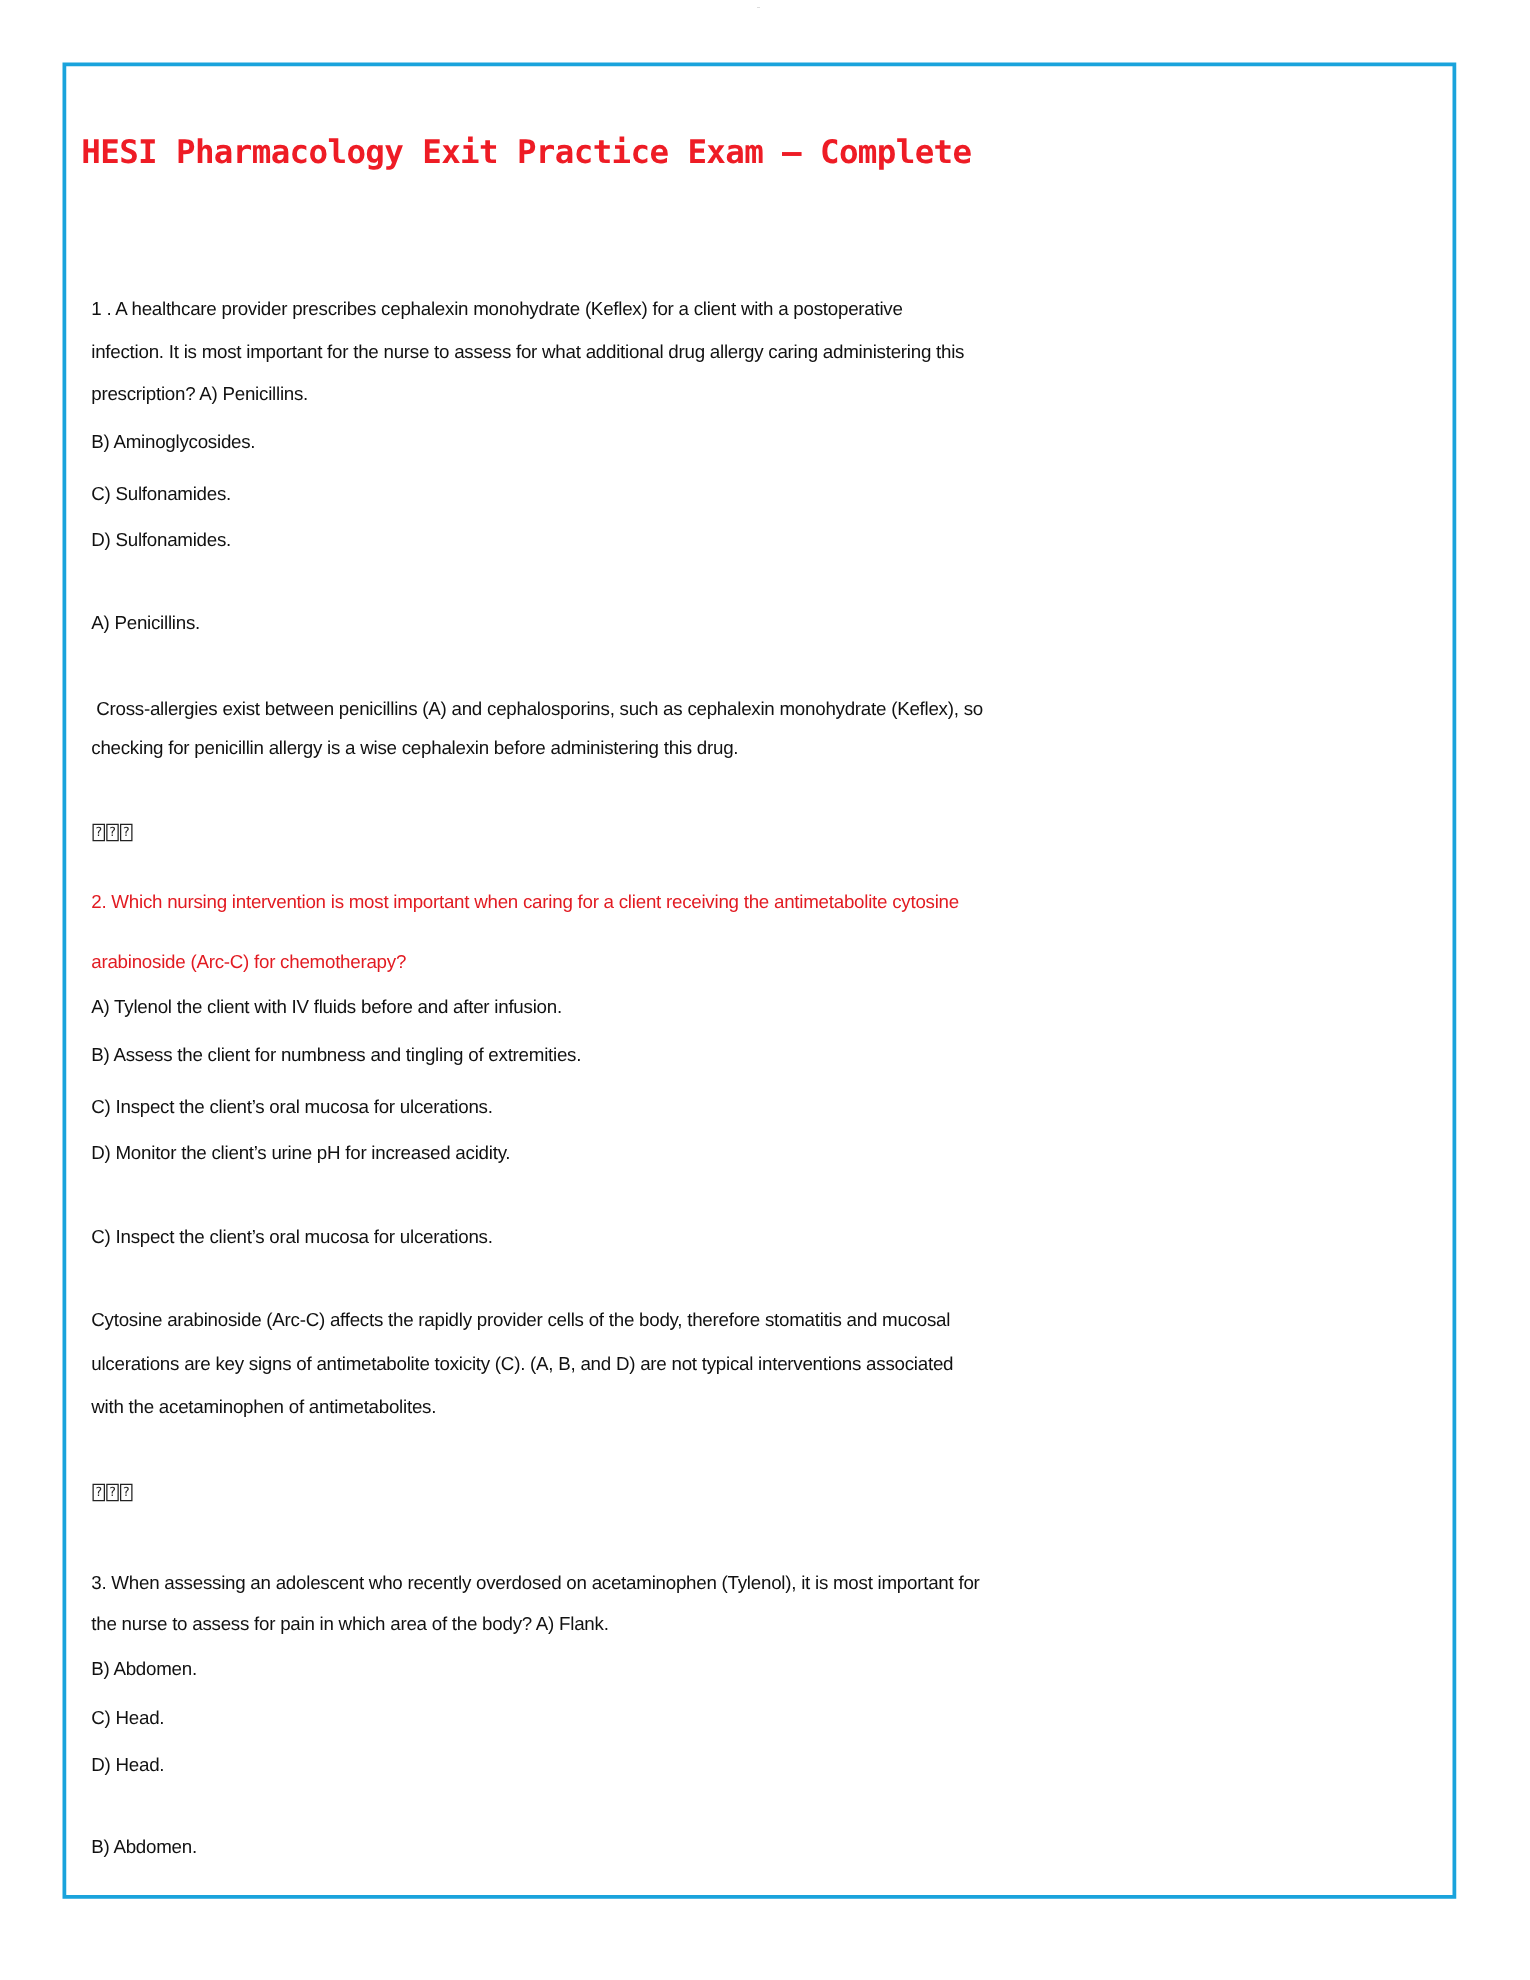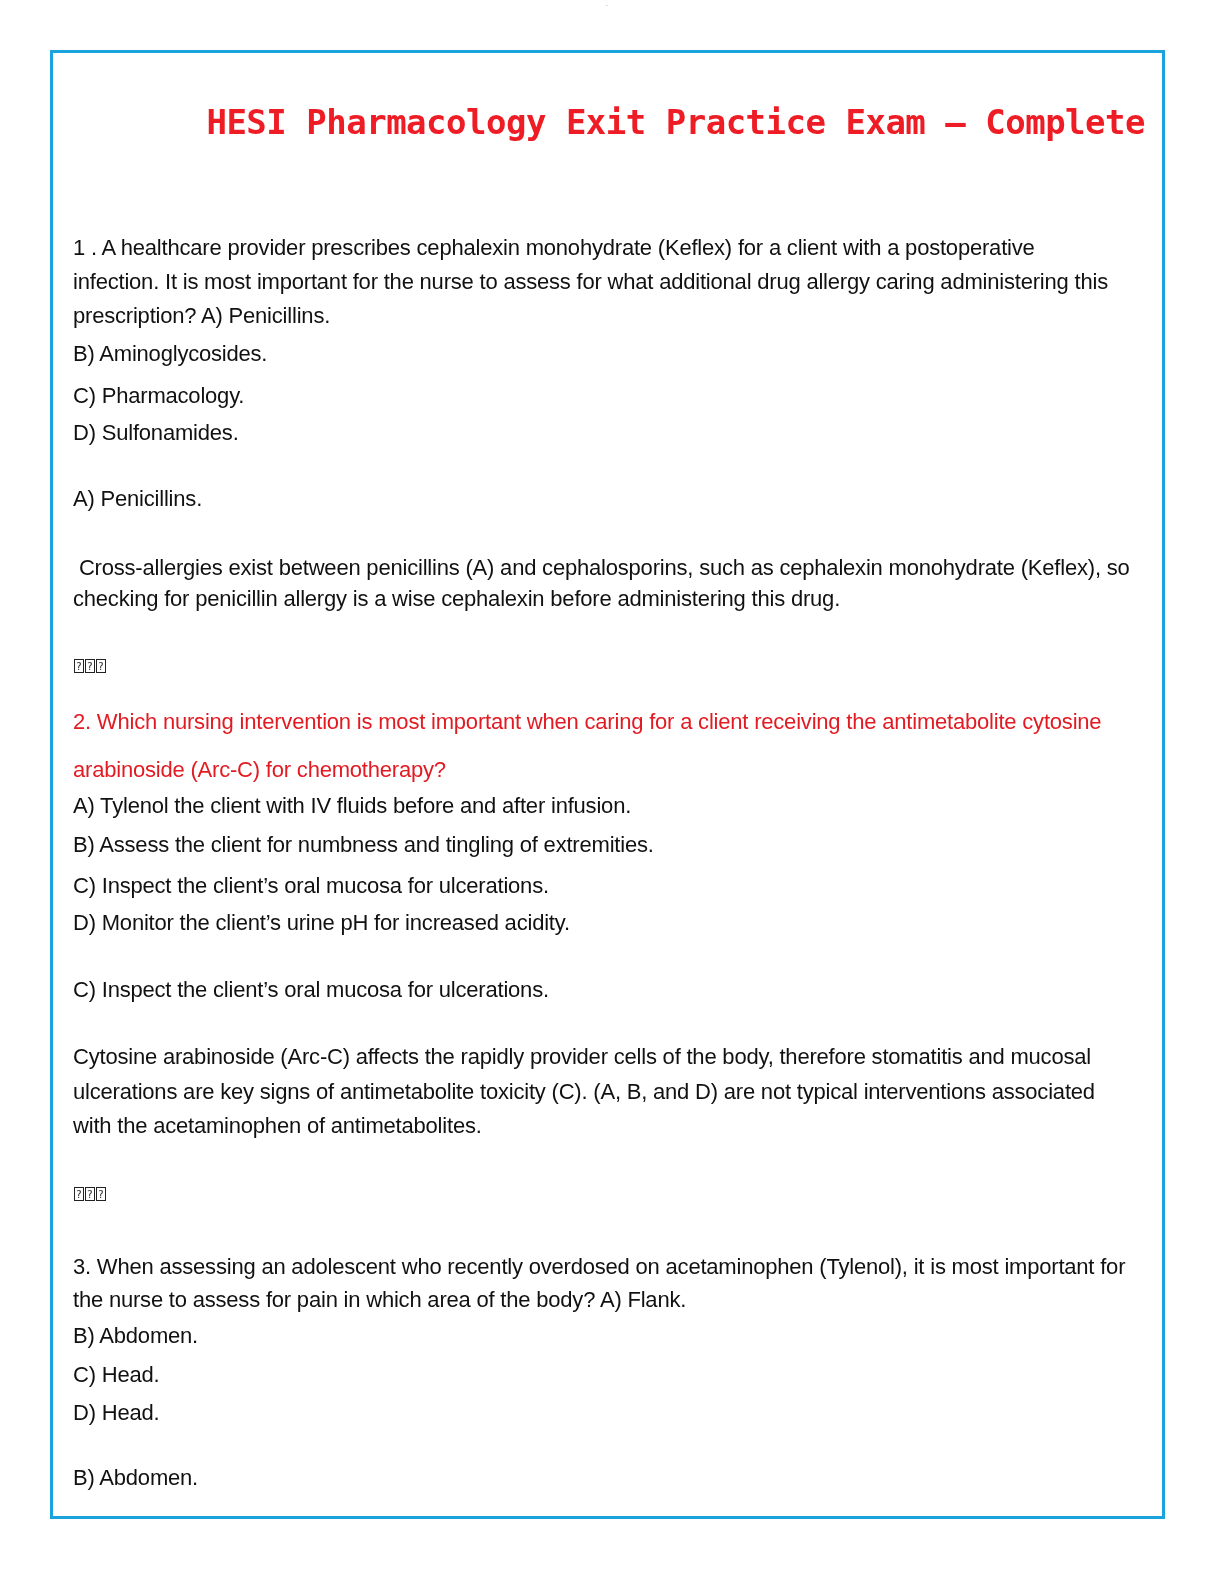--- a/index.html
+++ b/index.html
@@ -1,41 +1,41 @@
 <!DOCTYPE html>
 <html><head>
 <meta charset="utf-8">
 <style>
   html, body { margin: 0; padding: 0; background: #ffffff; }
   body { width: 1224px; height: 1584px; position: relative; overflow: hidden; font-family: "Liberation Sans", sans-serif; color: #111; }
   .top-mark { position: absolute; left: 592px; top: 3px; width: 30px; height: 4px; font-size: 3px; color: #444; text-align: center; line-height: 4px; }
   .frame { position: absolute; left: 50px; top: 50px; width: 1109px; height: 1463px; border: 3px solid #1aa3dc; box-sizing: content-box; }
-  .title { position: absolute; left: 65px; top: 102px; width: 1080px; font-family: "DejaVu Sans Mono", "Liberation Mono", monospace; font-weight: bold; font-size: 34px; line-height: 41px; color: #ee1c25; letter-spacing: -0.5px; text-align: right; }
-  .line { position: absolute; left: 73px; font-size: 22px; line-height: 24px; white-space: nowrap; color: #111; letter-spacing: -0.2px; }
+  .title { position: absolute; left: 65px; top: 102px; width: 1080px; font-family: "DejaVu Sans Mono", "Liberation Mono", monospace; font-weight: bold; font-size: 26px; line-height: 41px; color: #ee1c25; letter-spacing: -0.5px; }
+  .line { position: absolute; left: 73px; font-size: 15px; line-height: 24px; white-space: nowrap; color: #111; letter-spacing: -0.2px; }
   .red { color: #e21b22; }
   .glyphs { position: absolute; left: 74px; display: flex; gap: 1px; }
   .glyph { width: 10px; height: 14px; border: 1px solid #222; font-size: 10px; line-height: 14px; text-align: center; font-family: "DejaVu Sans", sans-serif; color: #222; box-sizing: border-box; }
 </style>
 </head>
 <body>
 
 <div class="top-mark">...</div>
 
 <div class="frame"></div>
 
 <div class="title">
   <div>HESI Pharmacology Exit Practice Exam – Complete</div>
 </div>
 
 <div>
   <div class="line" style="top:236px">1 . A healthcare provider prescribes cephalexin monohydrate (Keflex) for a client with a postoperative</div>
   <div class="line" style="top:270px">infection. It is most important for the nurse to assess for what additional drug allergy caring administering this</div>
   <div class="line" style="top:304px">prescription? A) Penicillins.</div>
   <div class="line" style="top:342px">B) Aminoglycosides.</div>
-  <div class="line" style="top:384px">C) Pharmacology.</div>
+  <div class="line" style="top:384px">C) Sulfonamides.</div>
   <div class="line" style="top:421px">D) Sulfonamides.</div>
   <div class="line" style="top:487px">A) Penicillins.</div>
   <div class="line" style="top:556px; white-space:pre"> Cross-allergies exist between penicillins (A) and cephalosporins, such as cephalexin monohydrate (Keflex), so</div>
   <div class="line" style="top:587px">checking for penicillin allergy is a wise cephalexin before administering this drug.</div>
   <div class="glyphs" style="top:659px">
     <span class="glyph">?</span>
     <span class="glyph">?</span>
     <span class="glyph">?</span>
   </div>
 </div>

